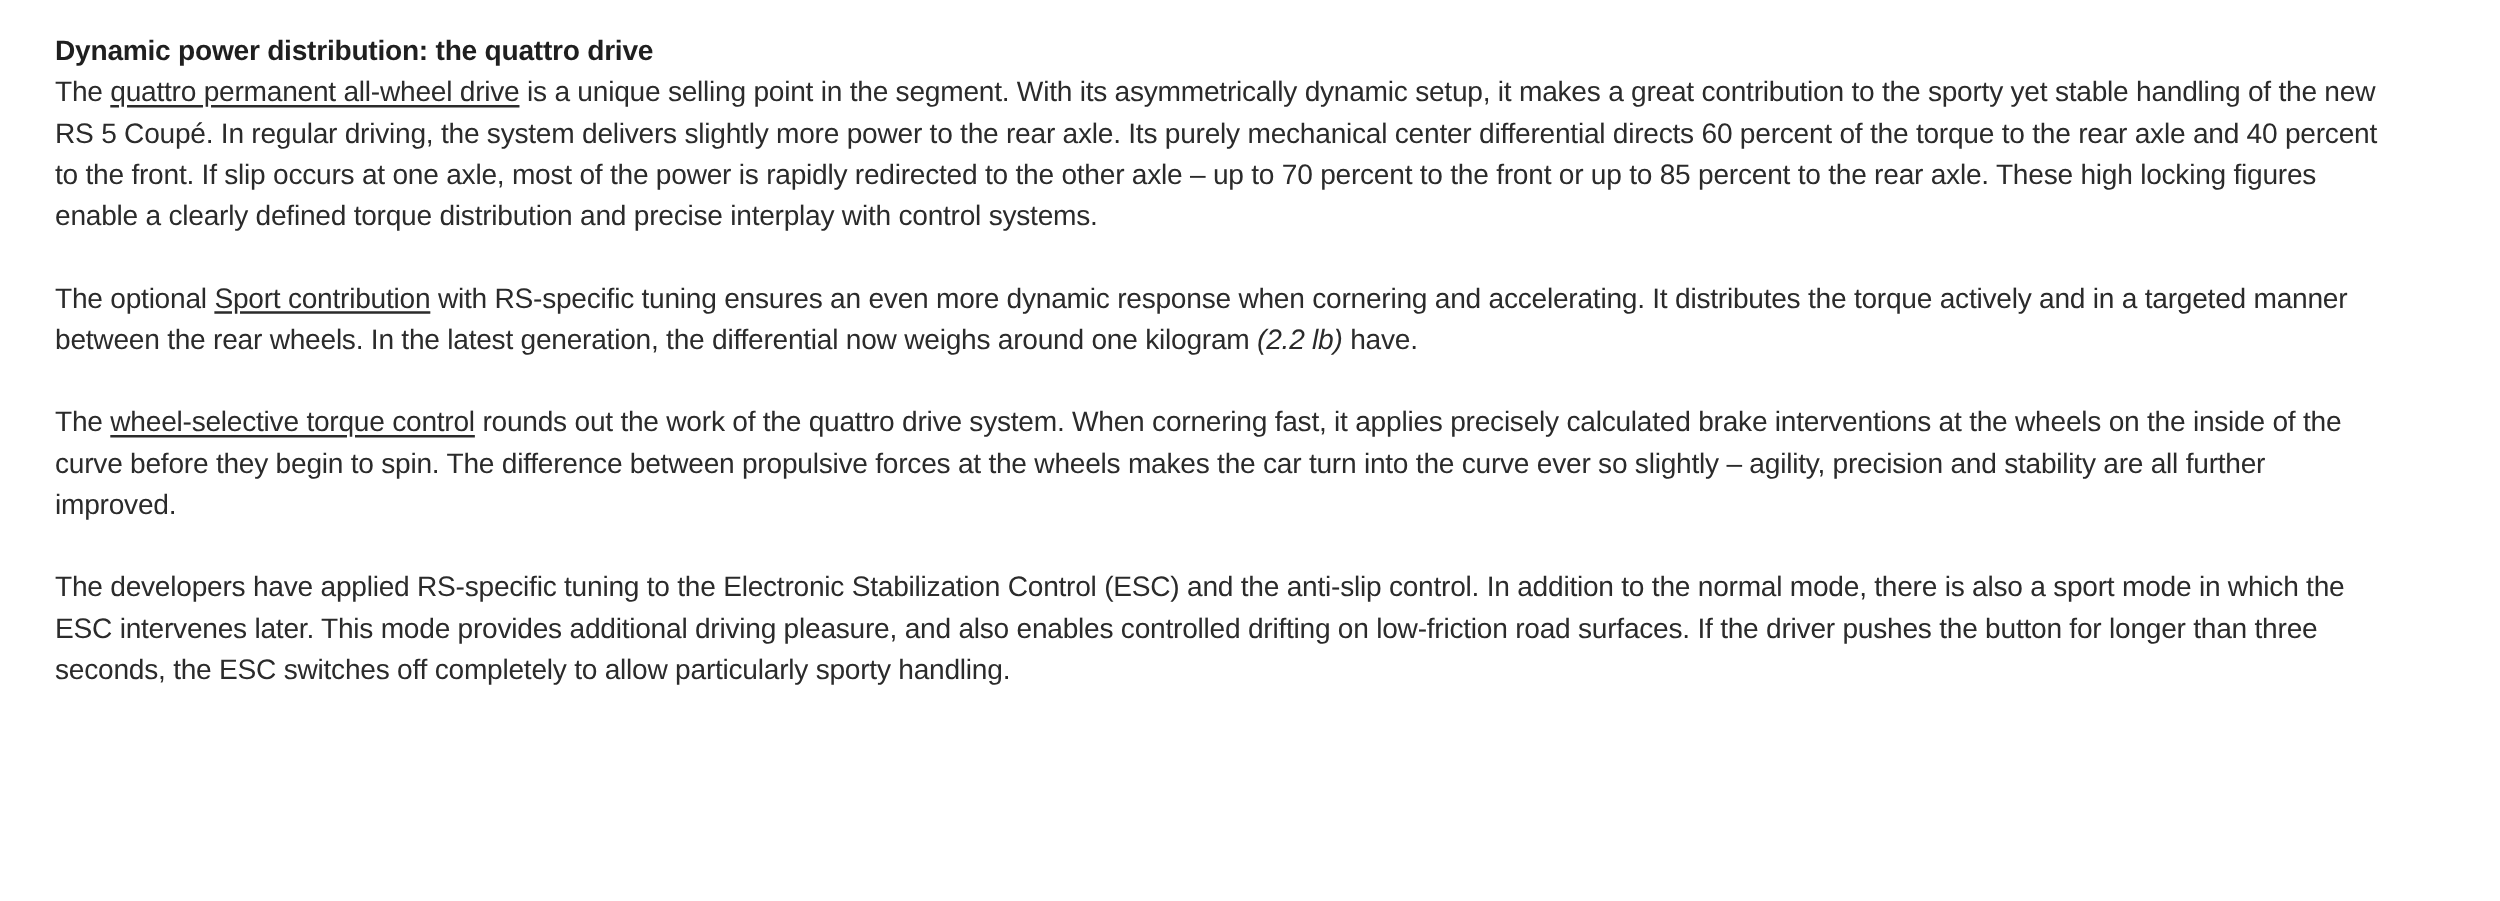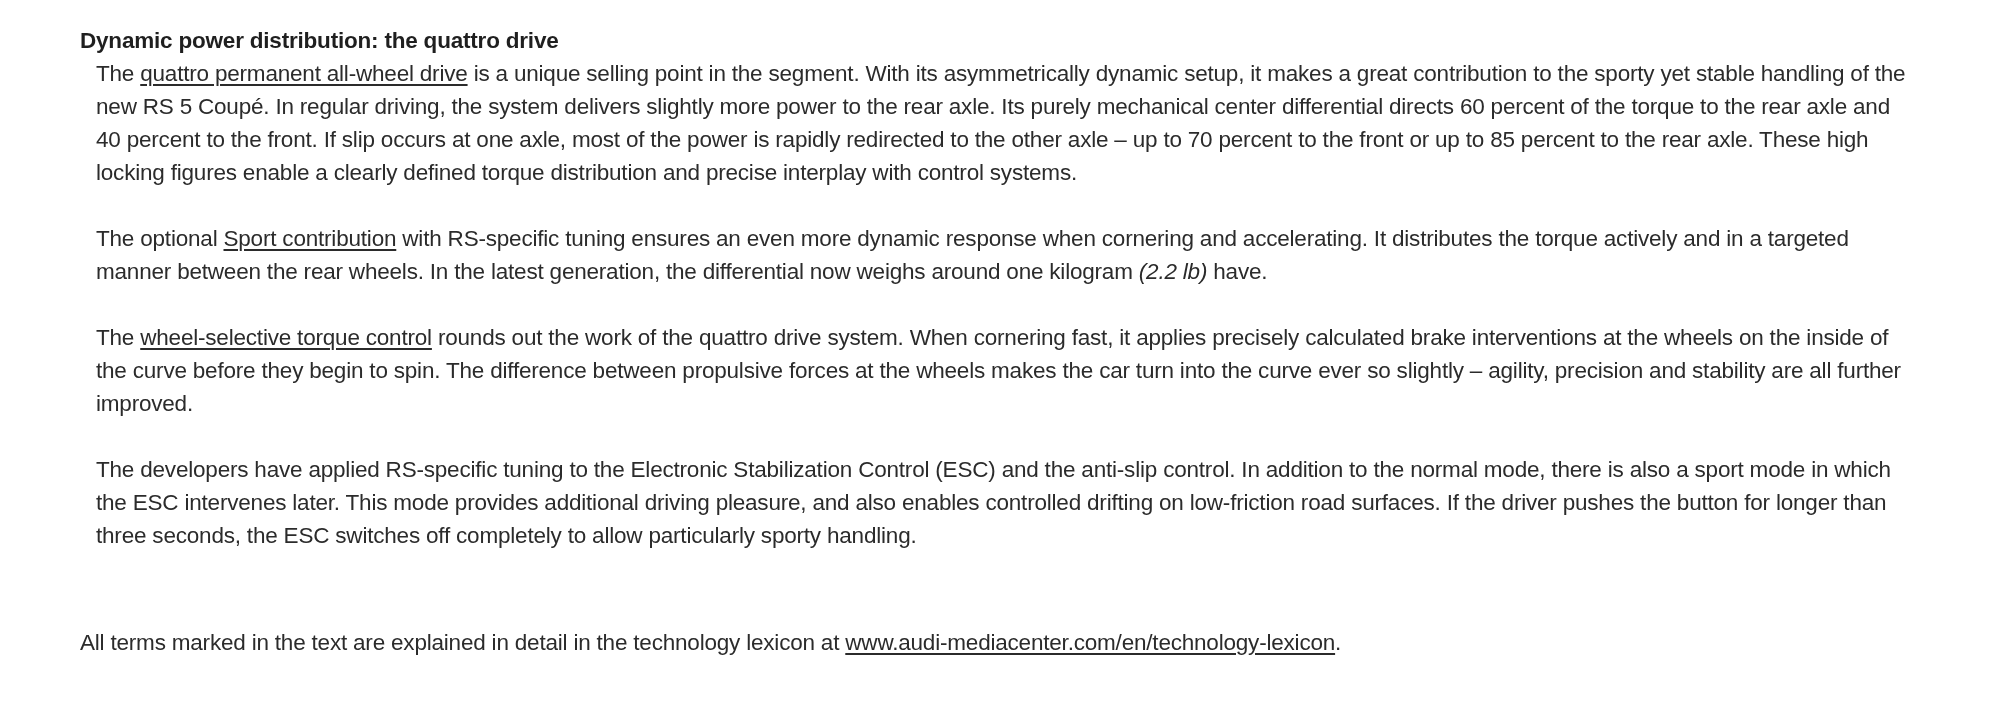--- a/index.html
+++ b/index.html
@@ -14,31 +14,31 @@
     font-family: "Liberation Sans", "DejaVu Sans", sans-serif;
     font-size: 22.5px;
     line-height: 33px;
     letter-spacing: -0.2px;
     color: #2b2b2b;
   }
   .page {
     box-sizing: border-box;
     width: 2000px;
     height: 721px;
-    padding: 24px 88px 0 80px;
+    padding: 24px 88px 0 44px;
   }
   h2 {
     margin: 0;
     font-size: 22.5px;
     line-height: 33px;
     font-weight: bold;
     color: #1f1f1f;
   }
   p {
-    margin: 0 0 33px 16px;
+    margin: 0 0 33px 0;
   }
   .term {
     color: inherit;
     text-decoration: underline;
     text-decoration-thickness: 1.5px;
     text-underline-offset: 3px;
     cursor: pointer;
   }
   .metric {
     font-style: italic;
@@ -62,15 +62,14 @@
   </section>
 
   <section>
     <p><span>The </span><a class="term">wheel-selective torque control</a><span> rounds out the work of the quattro drive system. When cornering fast, it applies precisely calculated brake interventions at the wheels on the inside of the curve before they begin to spin. The difference between propulsive forces at the wheels makes the car turn into the curve ever so slightly – agility, precision and stability are all further improved.</span></p>
   </section>
 
   <section>
     <p>The developers have applied RS-specific tuning to the Electronic Stabilization Control (ESC) and the anti-slip control. In addition to the normal mode, there is also a sport mode in which the ESC intervenes later. This mode provides additional driving pleasure, and also enables controlled drifting on low-friction road surfaces. If the driver pushes the button for longer than three seconds, the ESC switches off completely to allow particularly sporty handling.</p>
   </section>
 
-  <p class="footer-note"><span>All terms marked in the text are explained in detail in the technology lexicon at </span><a class="term">www.audi-mediacenter.com/en/technology-lexicon</a><span>.</span></p>
 
 </main>
 
 </body></html>

